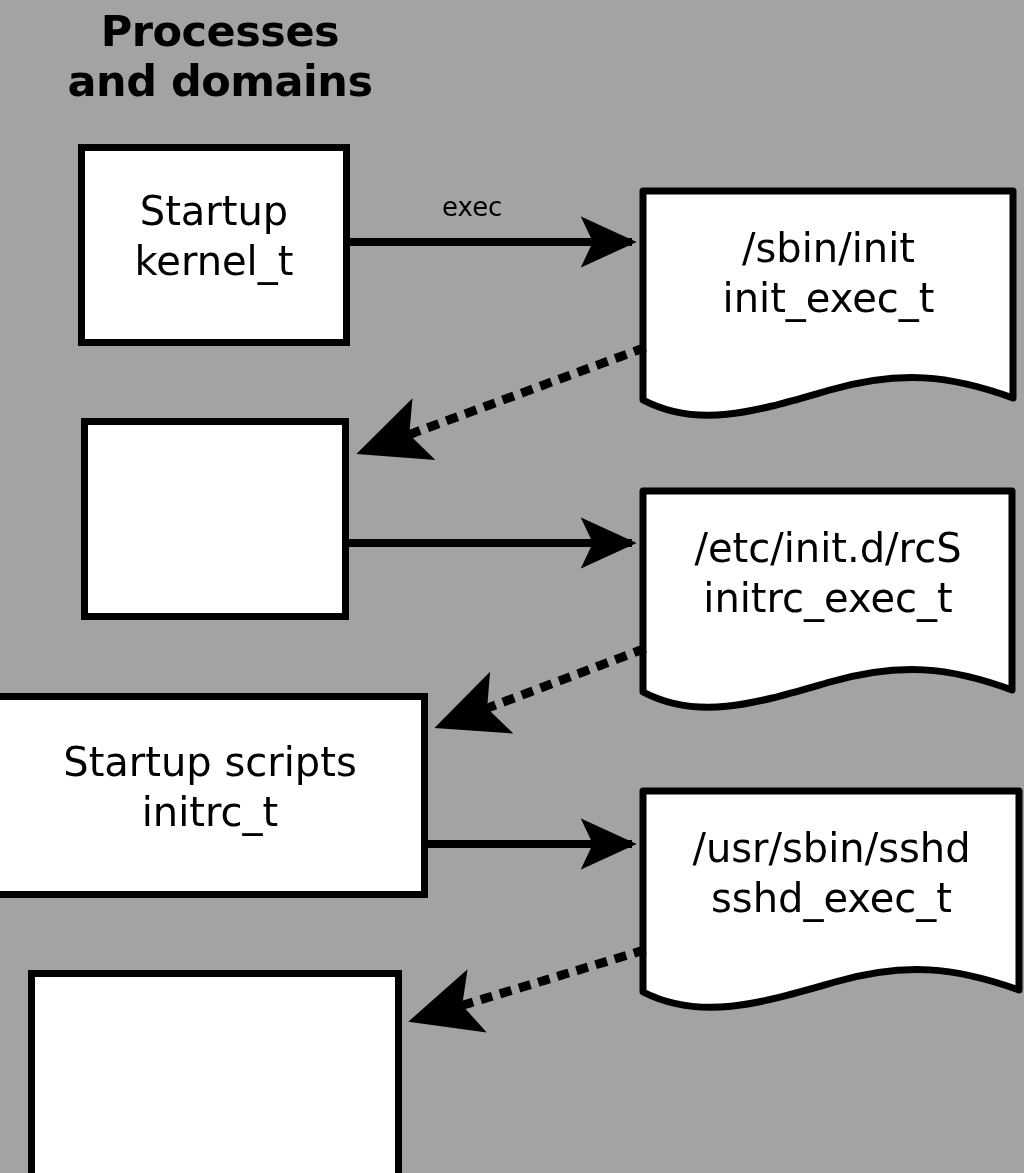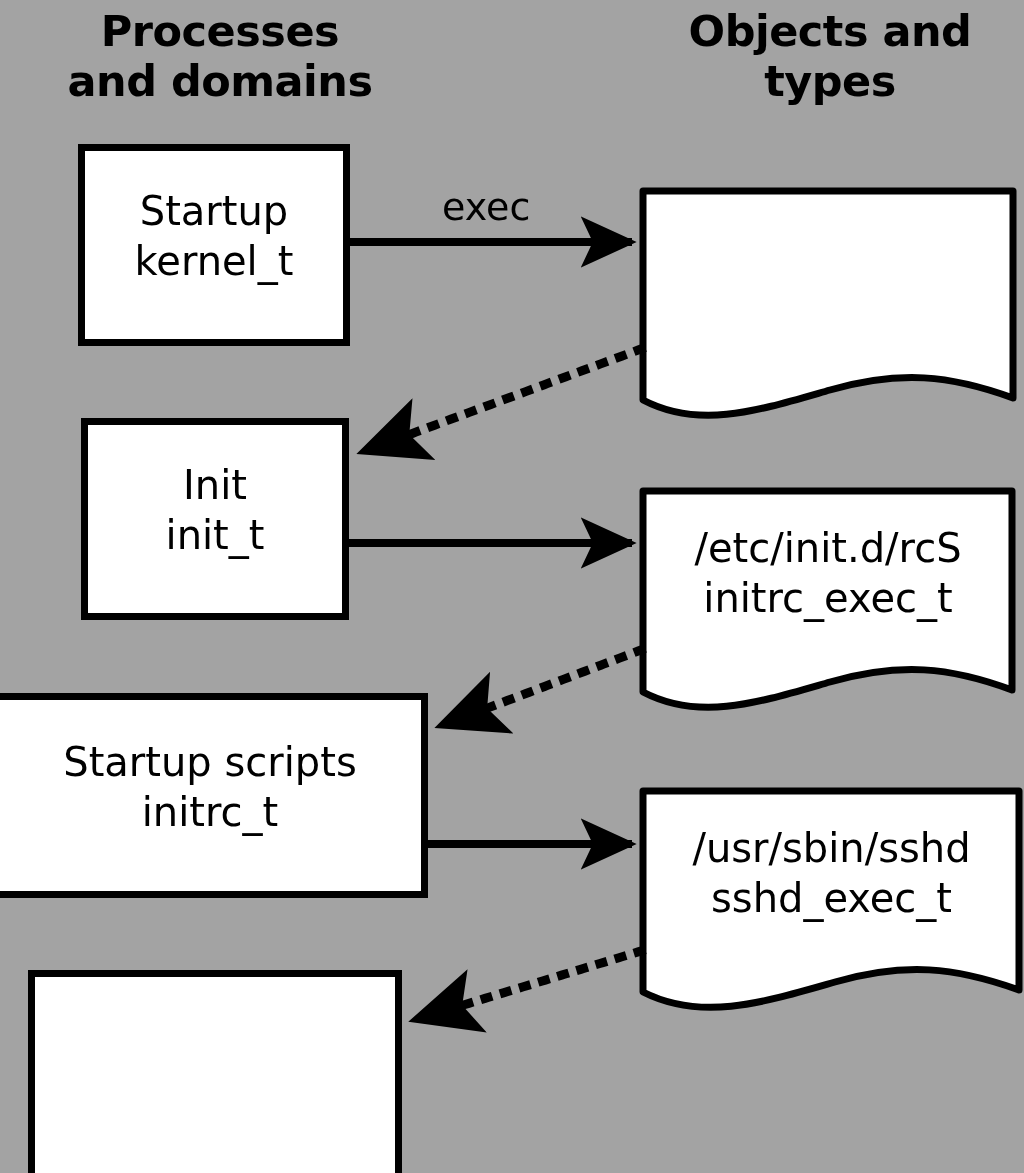--- a/index.html
+++ b/index.html
@@ -42,35 +42,33 @@
   .node-label {
     position: absolute;
     text-align: center;
     font-size: 40px;
     line-height: 50px;
     white-space: pre-line;
     pointer-events: none;
   }
   .edge-label {
     position: absolute;
-    font-size: 38px;
+    font-size: 26px;
     line-height: 42px;
     white-space: nowrap;
   }
 </style>
 </head>
 <body>
 
 <div id="diagram-root">
 
   <div class="col-header" id="header-left">Processes
 and domains</div>
 
-  <div class="col-header" id="header-right">Objects and
-types</div>
 
   <svg id="diagram-svg" viewBox="0 0 1024 1173" xmlns="http://www.w3.org/2000/svg">
 
     <defs>
       <marker id="arrow-solid" viewBox="0 0 12 12" refX="11" refY="6" markerWidth="7" markerHeight="7" orient="auto-start-reverse">
         <path d="M 0 0.5 L 12 6 L 0 11.5 L 2.6 6 Z" fill="#000000"></path>
       </marker>
       <marker id="arrow-dotted" viewBox="0 0 12 12" refX="11" refY="6" markerWidth="8" markerHeight="8" orient="auto-start-reverse">
         <path d="M 0 0.5 L 12 6 L 0 11.5 L 2.6 6 Z" fill="#000000"></path>
       </marker>
@@ -106,27 +104,27 @@
 
     <line x1="641" y1="650" x2="440" y2="726" stroke="#000000" stroke-width="9" stroke-dasharray="3 17" stroke-linecap="square" marker-end="url(#arrow-dotted)"></line>
 
     <line x1="641" y1="951" x2="414" y2="1020" stroke="#000000" stroke-width="9" stroke-dasharray="3 17" stroke-linecap="square" marker-end="url(#arrow-dotted)"></line>
 
   </svg>
 
   <div class="node-label" style="left:81px;  top:186px;  width:266px;">Startup
 kernel_t</div>
 
-  <div class="node-label" style="left:84px;  top:460px;  width:262px;">Init
-init_t</div>
 
   <div class="node-label" style="left:-6px;  top:737px;  width:432px;">Startup scripts
 initrc_t</div>
 
 
+  <div class="node-label" style="left:643px; top:223px;  width:371px;">/sbin/init
+init_exec_t</div>
 
   <div class="node-label" style="left:643px; top:823px;  width:377px;">/usr/sbin/sshd
 sshd_exec_t</div>
 
   <div class="node-label" style="left:643px; top:523px;  width:370px;">/etc/init.d/rcS
 initrc_exec_t</div>
 
   <div class="edge-label" style="left:442px; top:186px;">exec</div>
 
 </div>

